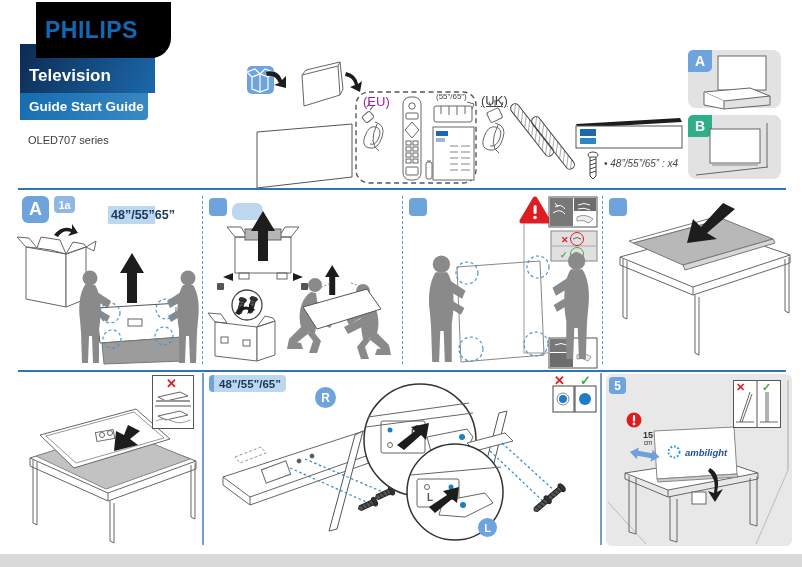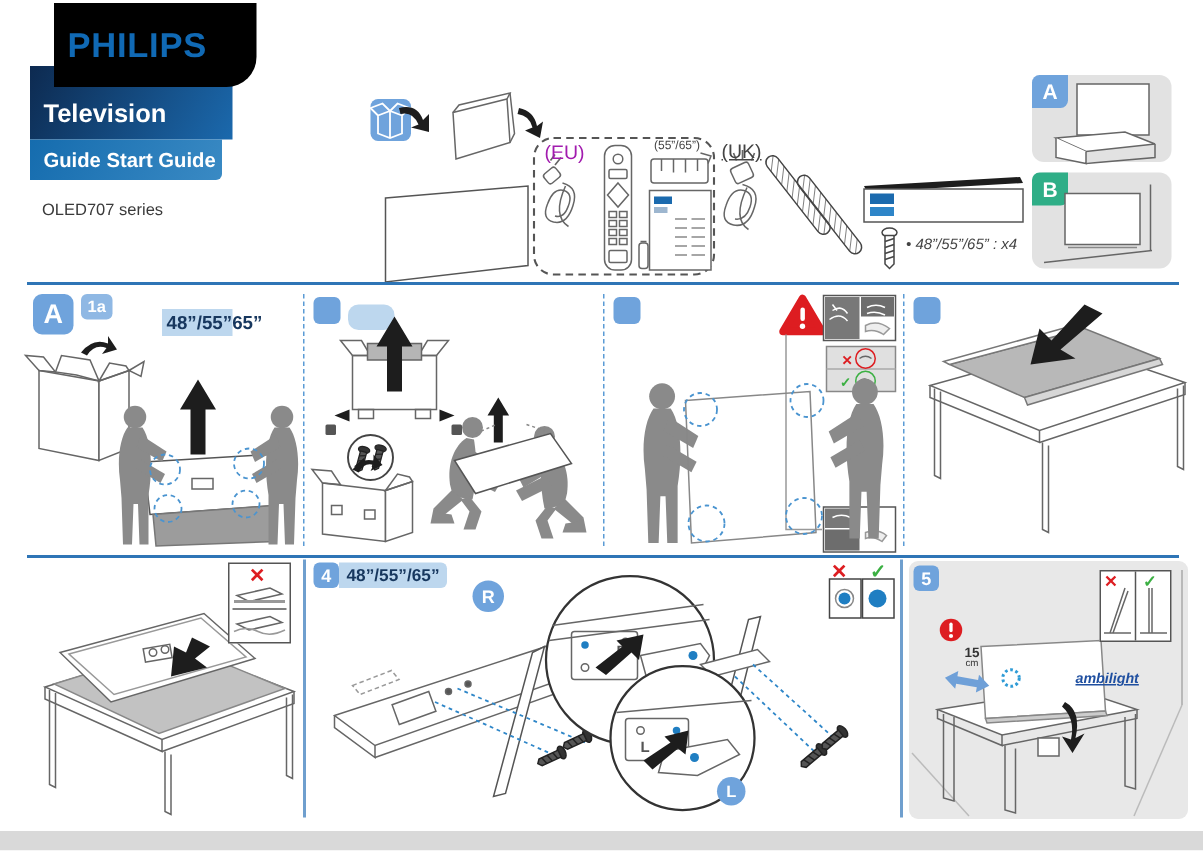--- a/index.html
+++ b/index.html
@@ -347,21 +347,21 @@
     <line x1="4" y1="26" x2="38" y2="26" stroke="#999" stroke-width="2"></line>
   </g>
   <line x1="3" y1="31" x2="39" y2="31" stroke="#555"></line>
   <g class="thin">
     <polygon points="6,41 28,36 36,40 14,45" fill="#fff"></polygon>
     <path d="M4,46 q8,-4 16,0 q8,4 18,-1" stroke="#999" fill="none"></path>
   </g>
 </svg>
 
 <div class="lbl" style="left:209px;top:375px;width:17px;height:17px;background:#6fa3dc;border-radius:4px;font-size:12px;">4</div>
-<div class="abs" style="left:226px;top:375px;height:17px;background:#bdd7ee;border-radius:0 4px 4px 0;display:flex;align-items:center;padding:0 5px;justify-content:center;">
+<div class="abs" style="left:214px;top:375px;height:17px;background:#bdd7ee;border-radius:0 4px 4px 0;display:flex;align-items:center;padding:0 5px;justify-content:center;">
   <span style="font-size:11.5px;font-weight:bold;color:#17375e;">48”/55”/65”</span>
 </div>
 <svg class="abs" style="left:205px;top:373px" width="392" height="174" viewBox="0 0 392 174">
   <g class="thin">
     <polygon points="18,104 165,56 192,72 45,124" fill="#fff"></polygon>
     <polyline points="18,104 18,112 45,132 45,124"></polyline>
     <polyline points="192,72 192,80 45,132"></polyline>
     <polygon points="30,84 56,74 61,80 35,90" fill="none" stroke="#999" stroke-dasharray="3,2"></polygon>
     <rect x="58" y="92" width="26" height="14" transform="rotate(-20 71 99)" fill="none"></rect>
     <circle cx="94" cy="88" r="2" fill="#555"></circle>
@@ -451,21 +451,21 @@
   <circle cx="28" cy="50" r="1.4" fill="#fff"></circle>
 
   <g transform="translate(25,72) rotate(10)">
     <polygon points="0,6 8,0 8,3.5 22,3.5 22,0 30,6 22,12 22,8.5 8,8.5 8,12" fill="#6fa0d8"></polygon>
   </g>
 </svg>
 <div class="abs" style="left:638px;top:431px;width:20px;text-align:center;line-height:1;">
   <div style="font-size:9px;font-weight:bold;color:#333;">15</div>
   <div style="font-size:6.5px;color:#333;">cm</div>
 </div>
-<div class="abs" style="left:717px;top:447px;font-size:9.5px;font-weight:bold;font-style:italic;color:#1f4fa0;text-decoration:underline;">ambilight</div>
+<div class="abs" style="left:685px;top:447px;font-size:9.5px;font-weight:bold;font-style:italic;color:#1f4fa0;">ambilight</div>
 
 <div class="abs" style="left:733px;top:380px;width:48px;height:48px;background:#fff;border:1px solid #555;"></div>
 <svg class="abs" style="left:733px;top:380px" width="48" height="48" viewBox="0 0 48 48">
   <line x1="24" y1="1" x2="24" y2="47" stroke="#555"></line>
   <text x="3" y="11" font-size="11" font-weight="bold" fill="#dd1d21">✕</text>
   <text x="29" y="11" font-size="11" font-weight="bold" fill="#3cb043">✓</text>
   <g stroke="#666" fill="none">
     <line x1="7" y1="42" x2="17" y2="12"></line>
     <line x1="9" y1="42" x2="19" y2="14"></line>
     <line x1="3" y1="42" x2="21" y2="42"></line>

